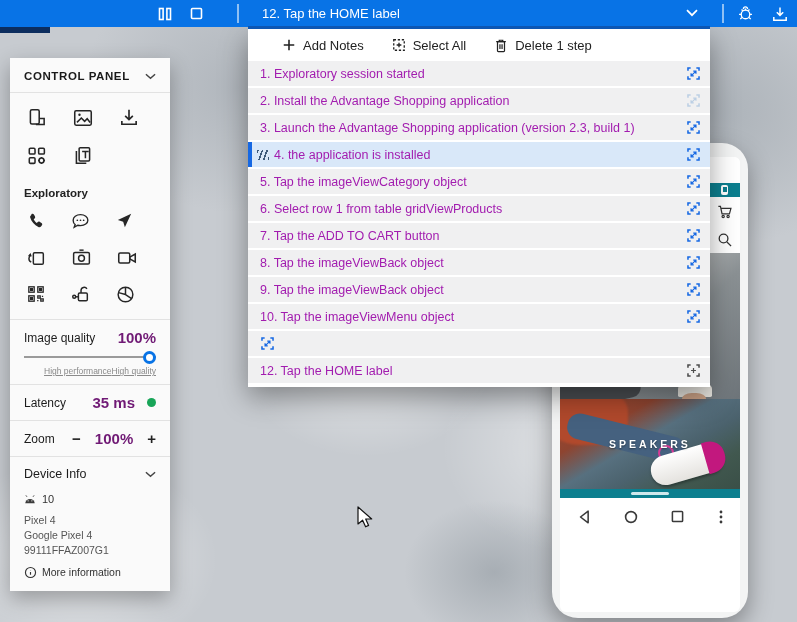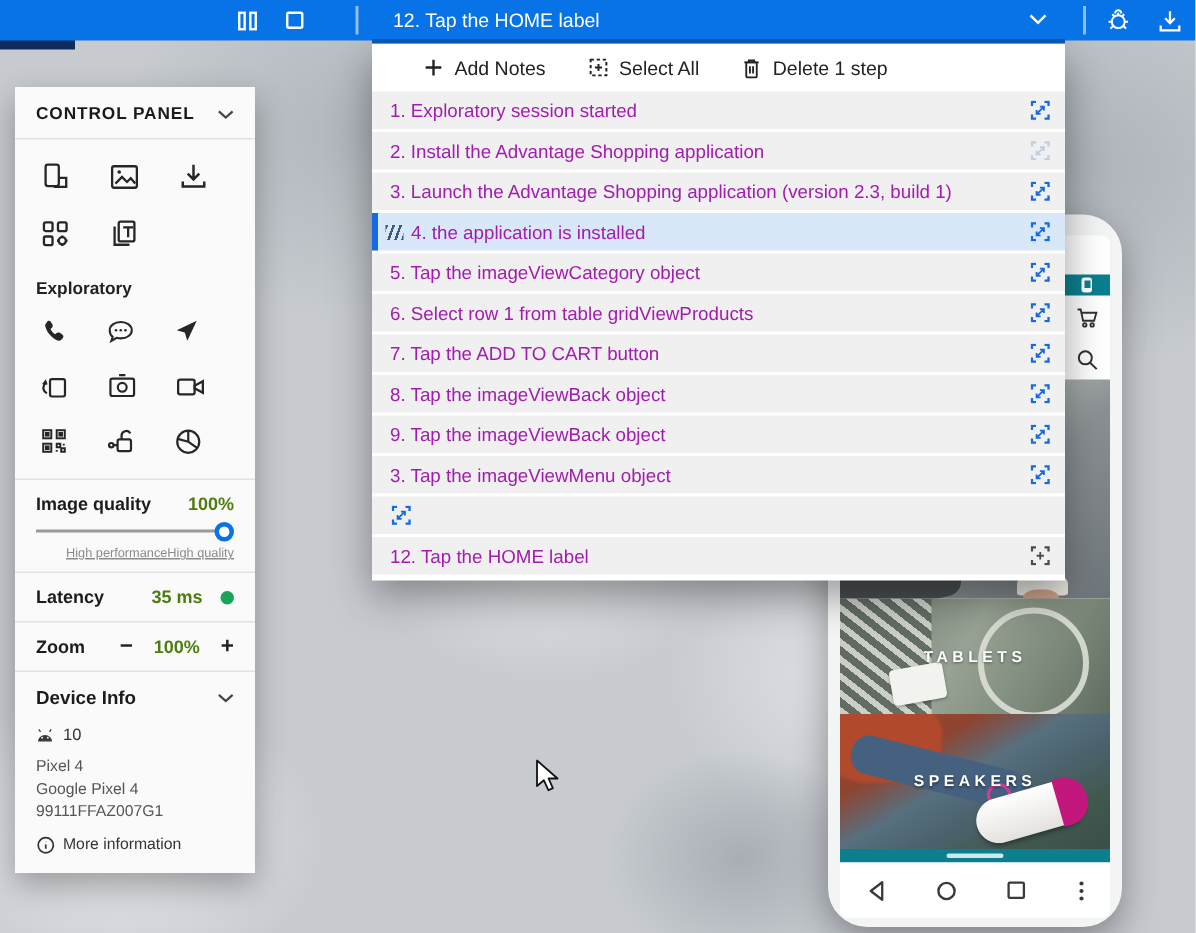--- a/index.html
+++ b/index.html
@@ -47,22 +47,22 @@
   .cpanel{position:absolute;left:10px;top:58px;width:160px;background:#fafafa;z-index:5;
     box-shadow:0 8px 20px rgba(0,0,0,.3);padding-bottom:10px;}
   .cp-head{display:flex;align-items:center;justify-content:space-between;padding:12px 14px 10px 14px;cursor:pointer;}
   .cp-title{font-size:11.5px;font-weight:bold;letter-spacing:.6px;color:#1a1a1a;}
   .cp-hr{border-top:1px solid #e2e2e2;margin:0 0;}
   .icon-grid{display:flex;gap:24px;padding:14px 16px 6px 16px;flex-wrap:wrap;row-gap:16px;}
   .icon-btn{cursor:pointer;color:#262626;}
   .cp-sec-label{font-size:11.5px;font-weight:bold;color:#222;padding:14px 14px 2px 14px;}
   .sim-grid{display:flex;gap:24px;padding:10px 16px 14px 16px;flex-wrap:wrap;row-gap:15px;width:128px;}
   .cp-row{display:flex;align-items:center;padding:9px 14px;}
-  .cp-lbl{font-size:12px;font-weight:bold;color:#1c1c1c;}
-  .cp-val{font-size:12px;font-weight:bold;color:#4d7c0f;margin-left:auto;}
+  .cp-lbl{font-size:12px;font-weight:normal;color:#1c1c1c;}
+  .cp-val{font-size:15px;font-weight:bold;color:#701a75;margin-left:auto;}
   .slider{position:relative;height:13px;margin:2px 14px 0 14px;cursor:pointer;}
   .slider .track{position:absolute;left:0;right:0;top:6px;height:1.5px;background:#9a9a9a;}
   .slider .knob{position:absolute;right:0;top:1px;width:7px;height:7px;border:3px solid #0873e6;border-radius:50%;background:#fff;}
   .sub-lbls{display:flex;justify-content:flex-end;padding:3px 14px 8px 14px;font-size:8.5px;color:#8a8a8a;text-decoration:underline;}
   .dot-green{width:9px;height:9px;border-radius:50%;background:#18a558;margin-left:12px;}
   .zoom-controls{margin-left:auto;display:flex;align-items:center;gap:14px;}
   .zoom-btn{font-size:15px;font-weight:bold;color:#222;cursor:pointer;line-height:10px;}
   .di-body{padding:4px 14px 2px 14px;}
   .di-os{display:flex;align-items:center;gap:6px;font-size:11px;color:#333;margin:4px 0 8px 0;}
   .di-line{font-size:10.5px;color:#555;line-height:1.45;}
@@ -125,26 +125,20 @@
         <svg width="17" height="17" viewBox="0 0 18 18" fill="none" stroke="currentColor" stroke-width="1.4">
           <circle cx="8" cy="8" r="4.6"></circle>
             <path d="M11.6 11.6L16 16"></path>
         </svg>
       </div>
       <div class="photo-top">
         <span class="arm"></span>
         <span class="cap"></span>
         <span class="skin"></span>
       </div>
-      <div class="card card-tablets">
-        <span class="stripes"></span>
-        <span class="wheel"></span>
-        <span class="tablet"></span>
-        <span class="cat-label">TABLETS</span>
-      </div>
       <div class="card card-speakers">
         <span class="pillow"></span>
         <span class="arm"></span>
         <span class="ring"></span>
         <span class="speaker"></span>
         <span class="cat-label">SPEAKERS</span>
       </div>
       <div class="teal-progress">
           <i></i>
         </div>
@@ -453,21 +447,21 @@
     <span class="step-label">9. Tap the imageViewBack object</span>
     <span class="expand expand-blue">
             <svg width="13" height="13" viewBox="0 0 16 16" fill="none" stroke="currentColor" stroke-width="1.9">
               <path d="M1.2 4.5V1.2h3.3M11.5 1.2h3.3v3.3M14.8 11.5v3.3h-3.3M4.5 14.8H1.2v-3.3"></path>
               <path stroke-width="1.5" d="M5 11L11 5M11 8.3V5H7.7M5 7.7V11h3.3"></path>
             </svg>
           </span>
   </div>
         <div class="step-row">
 
-    <span class="step-label">3. Tap the imageViewMenu object</span>
+    <span class="step-label">10. Tap the imageViewMenu object</span>
     <span class="expand expand-blue">
             <svg width="13" height="13" viewBox="0 0 16 16" fill="none" stroke="currentColor" stroke-width="1.9">
               <path d="M1.2 4.5V1.2h3.3M11.5 1.2h3.3v3.3M14.8 11.5v3.3h-3.3M4.5 14.8H1.2v-3.3"></path>
               <path stroke-width="1.5" d="M5 11L11 5M11 8.3V5H7.7M5 7.7V11h3.3"></path>
             </svg>
           </span>
   </div>
         <div class="step-row">
 
     <span class="expand expand-blue">

